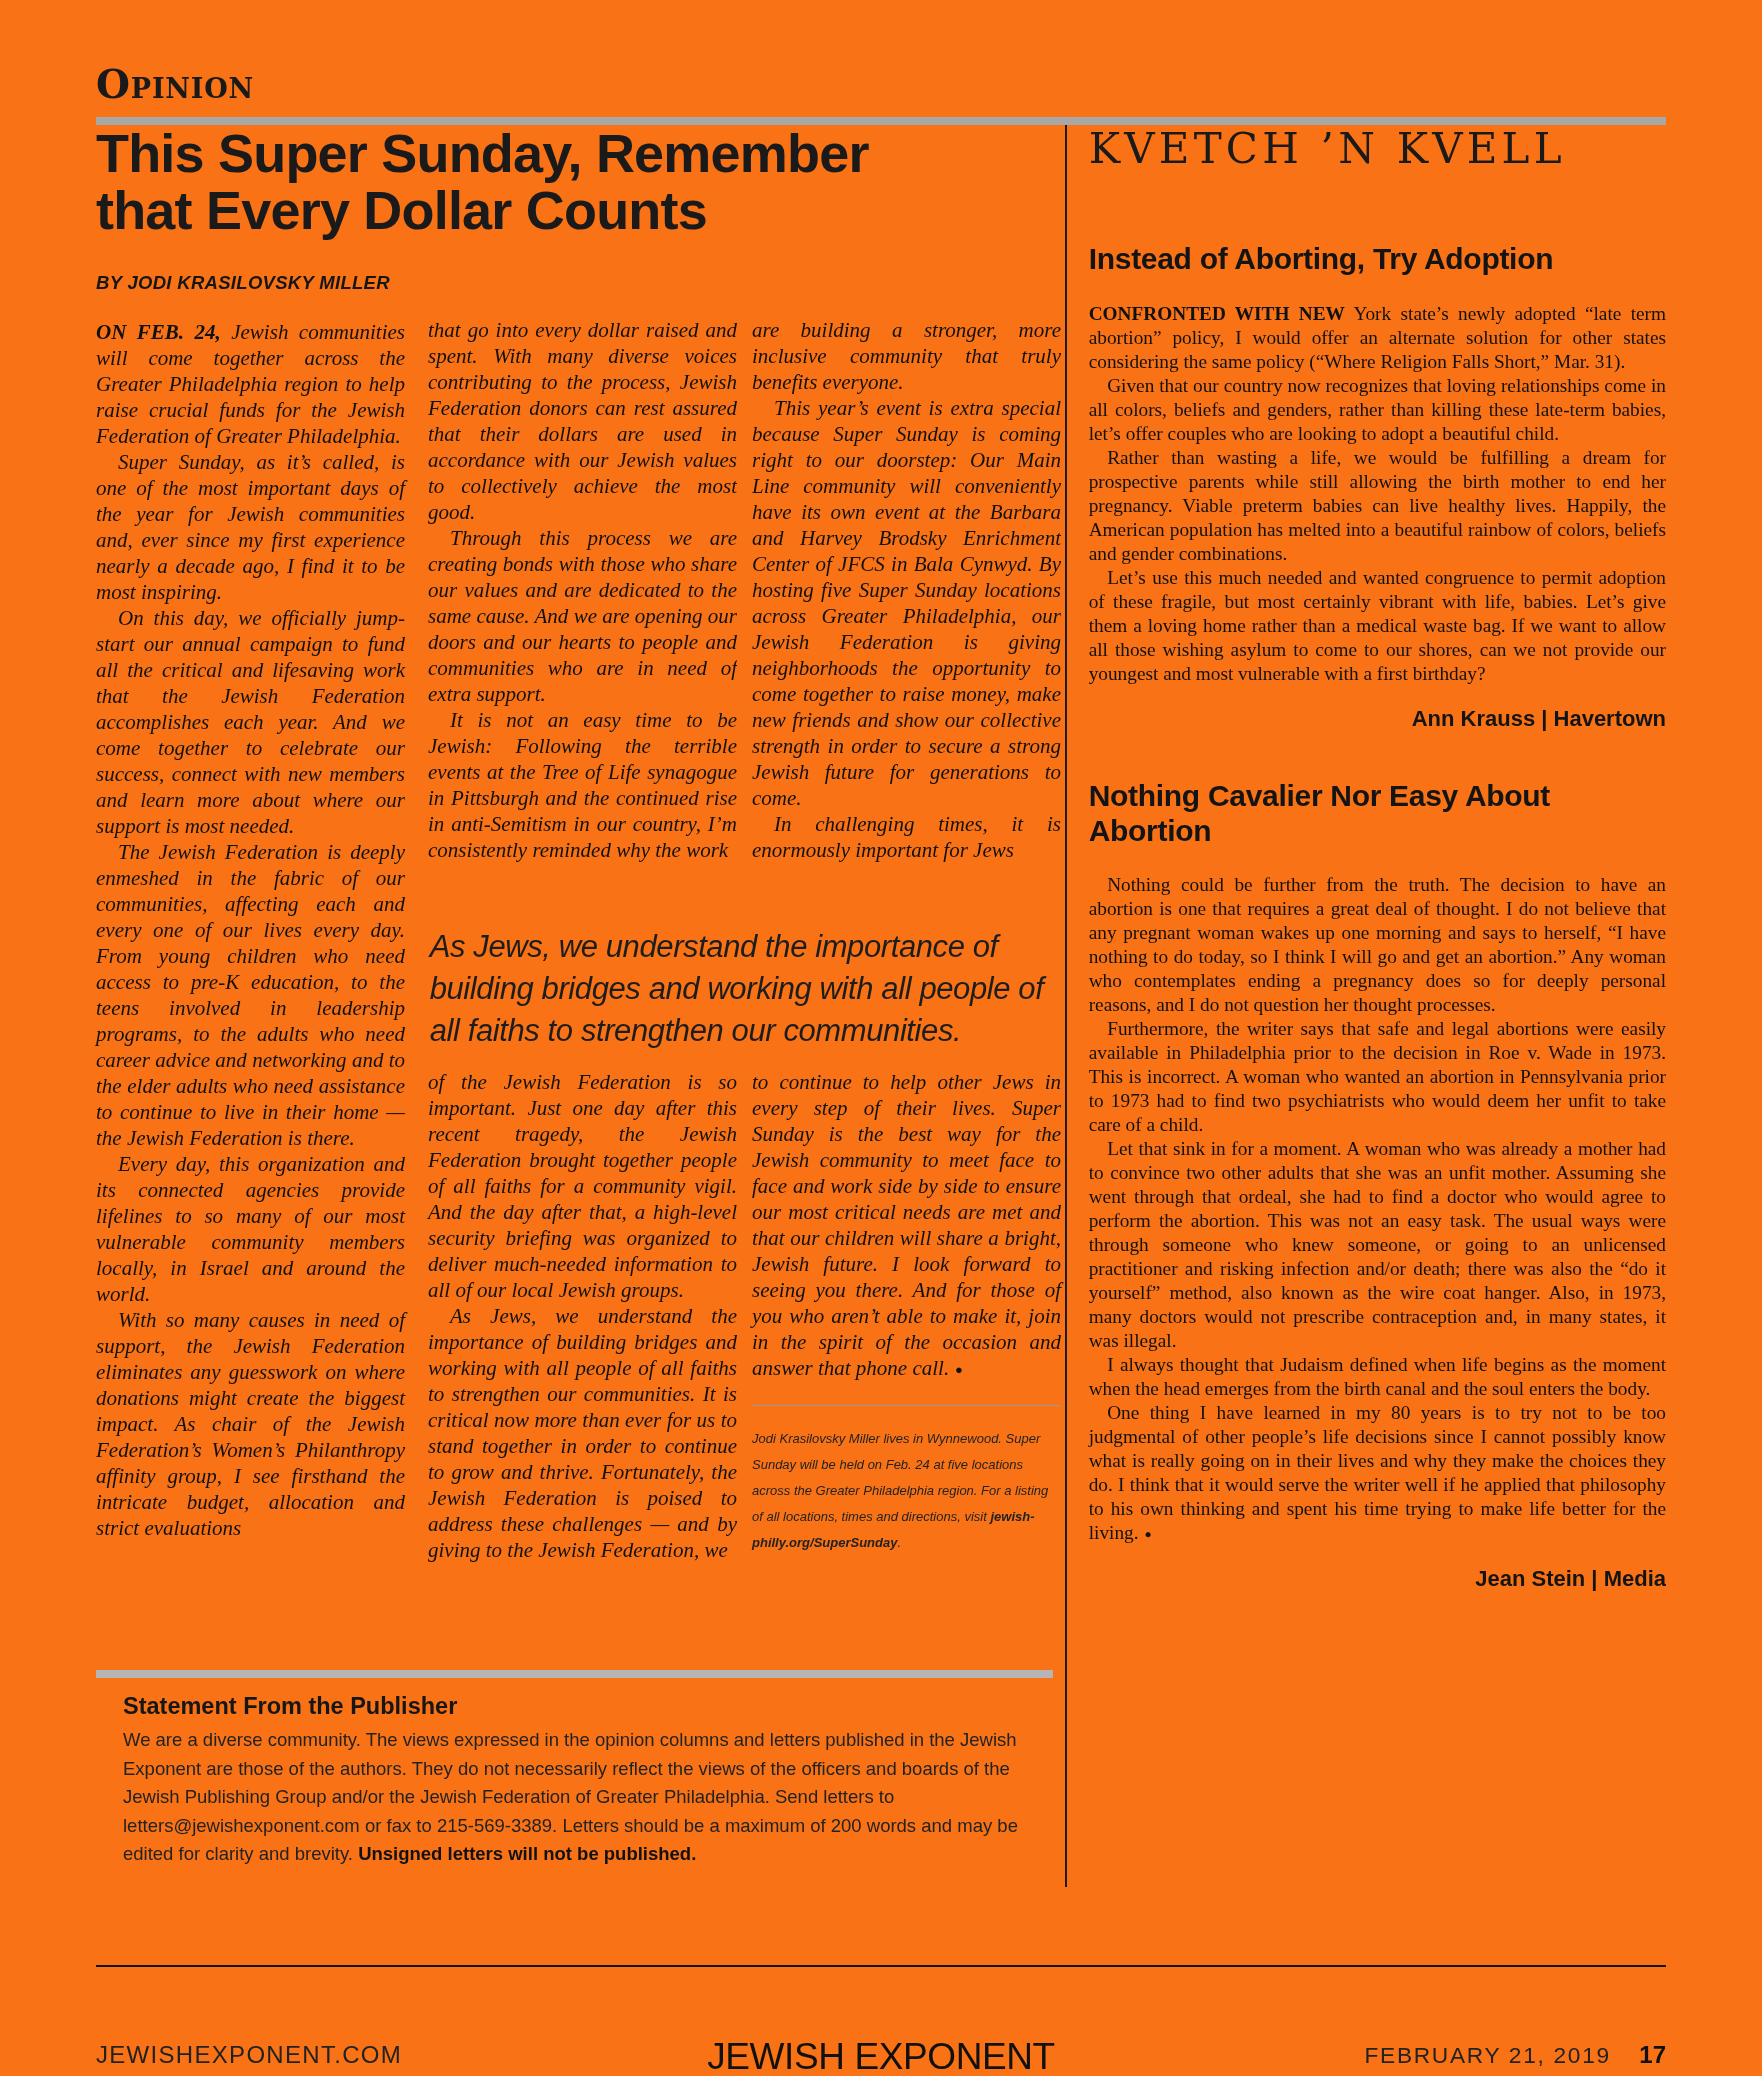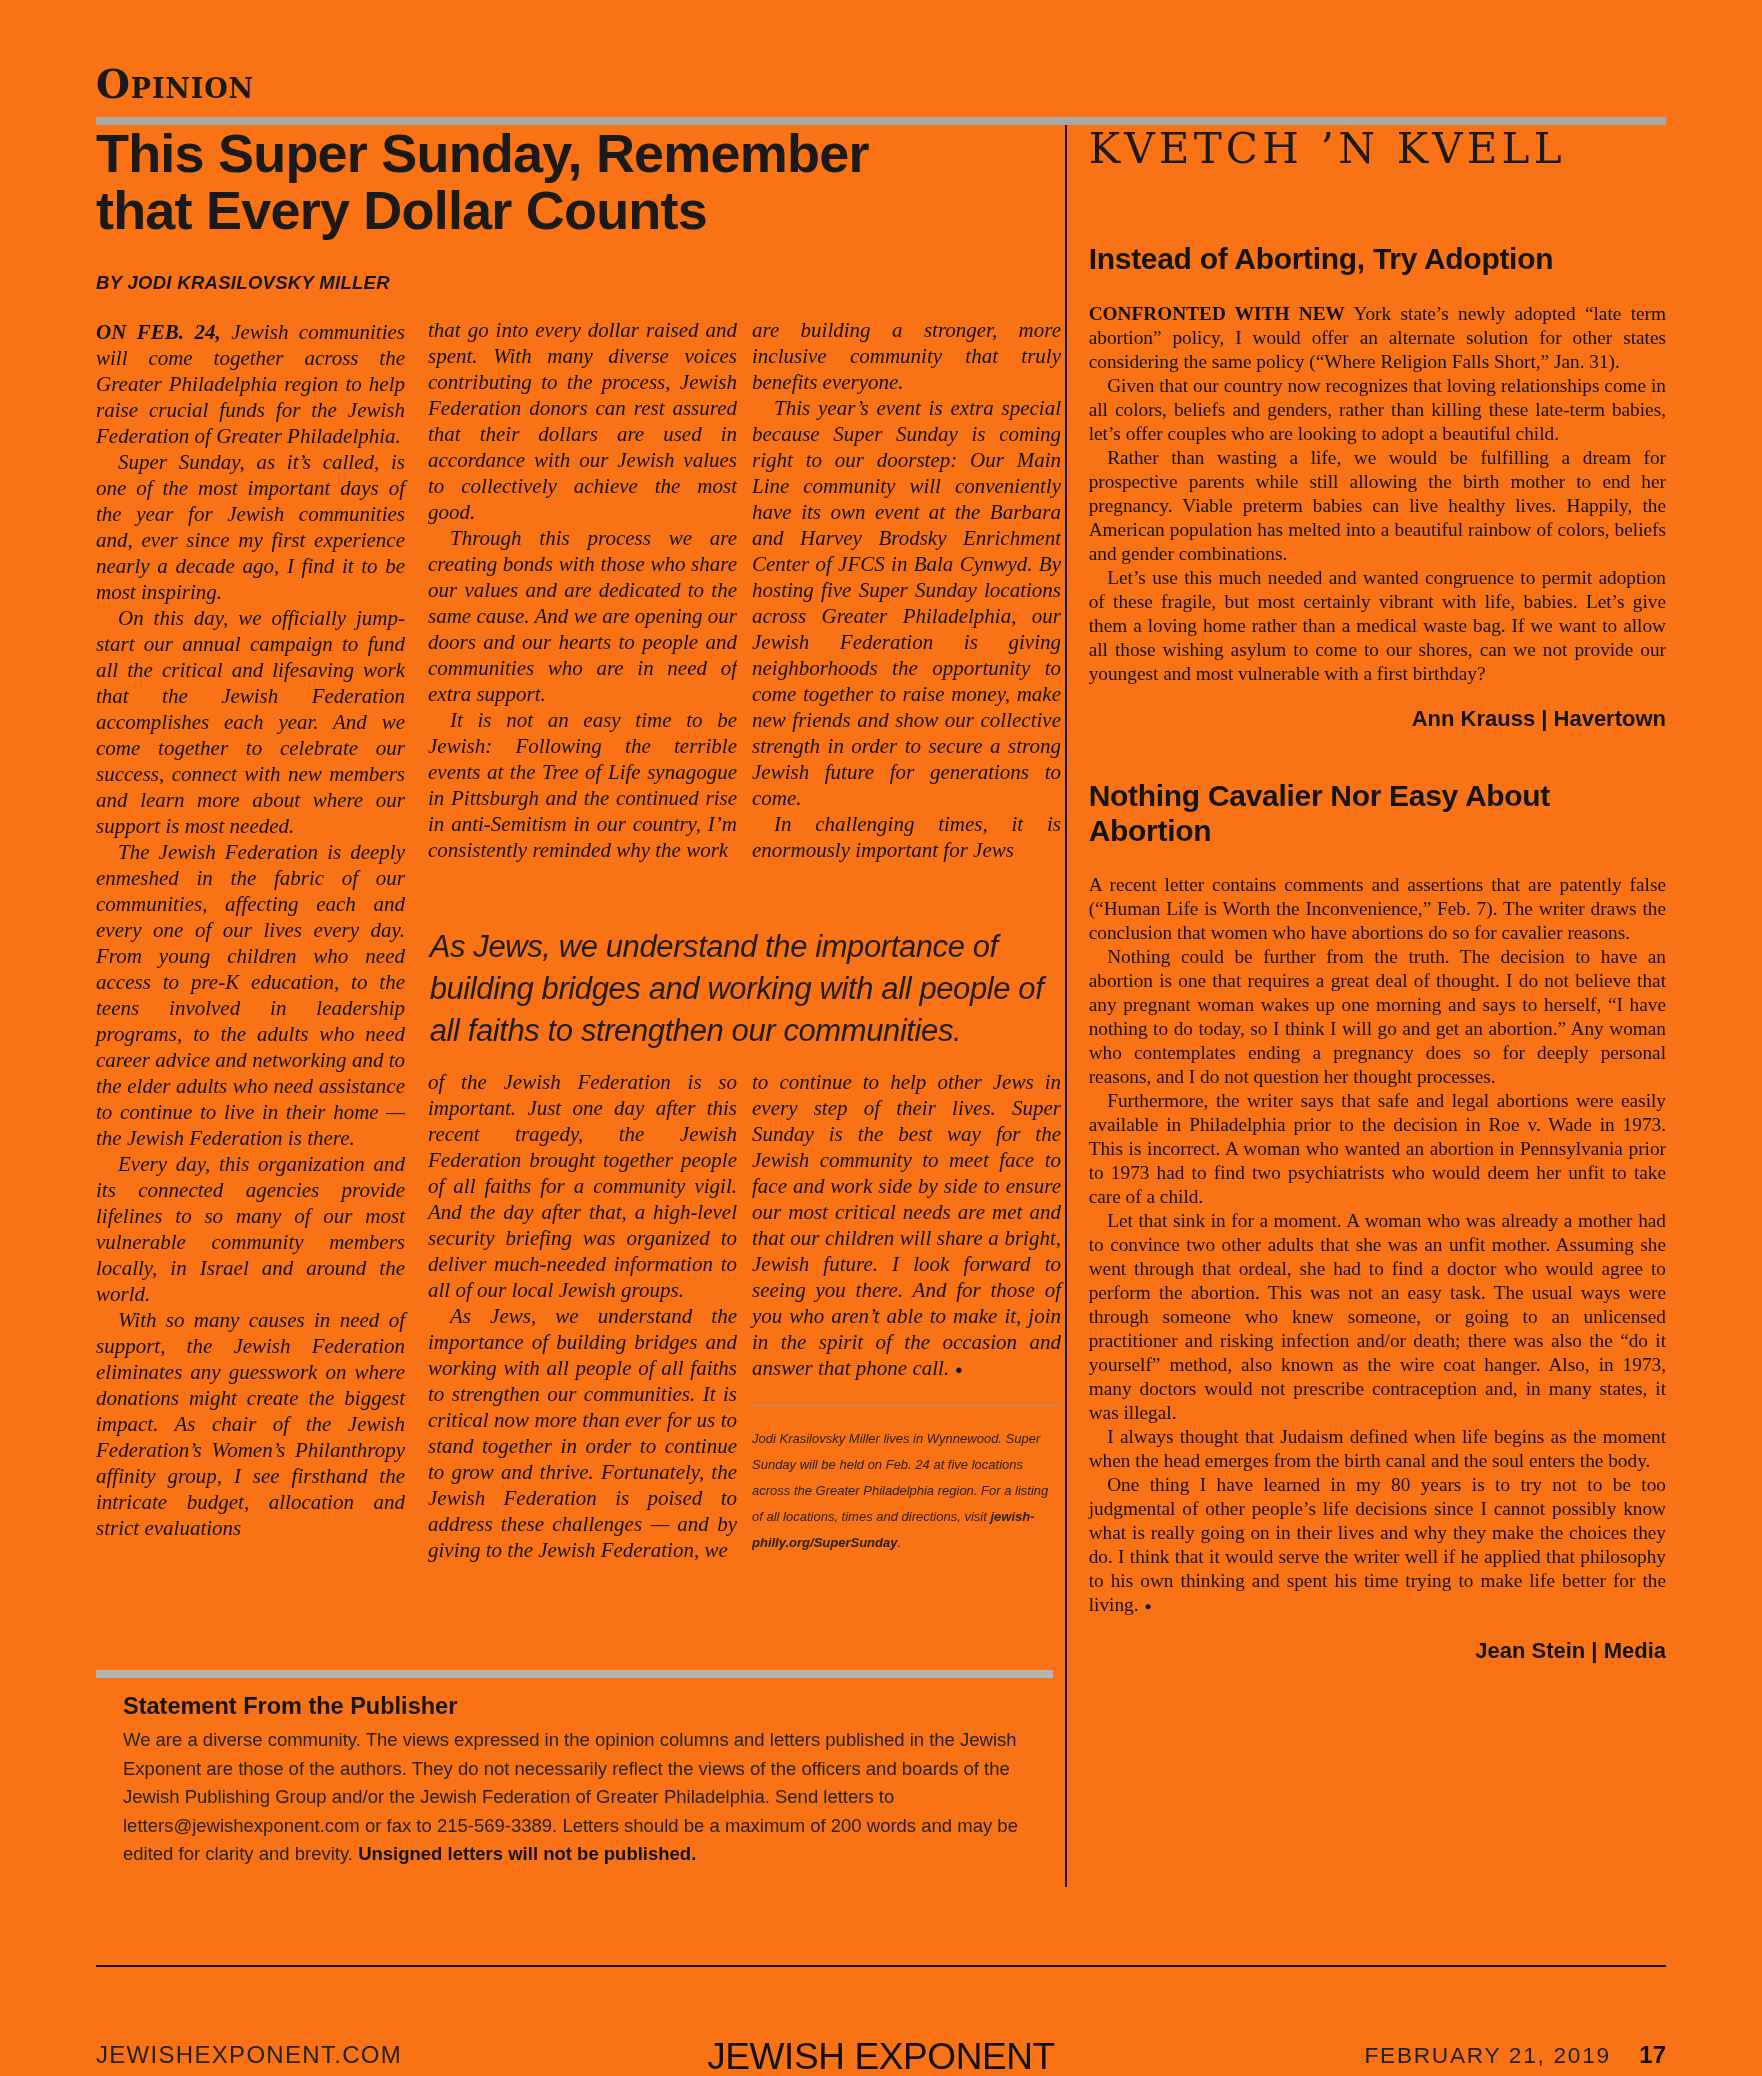--- a/index.html
+++ b/index.html
@@ -152,28 +152,27 @@
           <p class="pub-head">Statement From the Publisher</p>
           <p class="pub-body"><span>We are a diverse community. The views expressed in the opinion columns and letters published in the Jewish Exponent are those of the authors. They do not necessarily reflect the views of the officers and boards of the Jewish Publishing Group and/or the Jewish Federation of Greater Philadelphia. Send letters to letters@jewishexponent.com or fax to 215-569-3389. Letters should be a maximum of 200 words and may be edited for clarity and brevity. </span><b>Unsigned letters will not be published.</b></p>
         </div>
       </div>
     </div>
 
     <div class="right">
       <div class="kvetch">KVETCH ’N KVELL</div>
 
       <h2 class="letter-head">Instead of Aborting, Try Adoption</h2>
-      <p class="lpara"><b>CONFRONTED WITH NEW</b><span> York state’s newly adopted “late term abortion” policy, I would offer an alternate solution for other states considering the same policy (“Where Religion Falls Short,” Jan. 31).</span></p>
+      <p class="lpara"><b>CONFRONTED WITH NEW</b><span> York state’s newly adopted “late term abortion” policy, I would offer an alternate solution for other states considering the same policy (“Where Religion Falls Short,” Mar. 31).</span></p>
       <p class="lpara indent">Given that our country now recognizes that loving relationships come in all colors, beliefs and genders, rather than killing these late-term babies, let’s offer couples who are looking to adopt a beautiful child.</p>
       <p class="lpara indent">Rather than wasting a life, we would be fulfilling a dream for prospective parents while still allowing the birth mother to end her pregnancy. Viable preterm babies can live healthy lives. Happily, the American population has melted into a beautiful rainbow of colors, beliefs and gender combinations.</p>
       <p class="lpara indent">Let’s use this much needed and wanted congruence to permit adoption of these fragile, but most certainly vibrant with life, babies. Let’s give them a loving home rather than a medical waste bag. If we want to allow all those wishing asylum to come to our shores, can we not provide our youngest and most vulnerable with a first birthday?</p>
       <div class="sig">Ann Krauss | Havertown</div>
 
       <h2 class="letter-head l2">Nothing Cavalier Nor Easy About Abortion</h2>
-      <p class="lpara">A recent letter contains comments and assertions that are patently false (“Human Life is Worth the Inconvenience,” Feb. 7). The writer draws the conclusion that women who have abortions do so for cavalier reasons.</p>
       <p class="lpara indent">Nothing could be further from the truth. The decision to have an abortion is one that requires a great deal of thought. I do not believe that any pregnant woman wakes up one morning and says to herself, “I have nothing to do today, so I think I will go and get an abortion.” Any woman who contemplates ending a pregnancy does so for deeply personal reasons, and I do not question her thought processes.</p>
       <p class="lpara indent">Furthermore, the writer says that safe and legal abortions were easily available in Philadelphia prior to the decision in Roe v. Wade in 1973. This is incorrect. A woman who wanted an abortion in Pennsylvania prior to 1973 had to find two psychiatrists who would deem her unfit to take care of a child.</p>
       <p class="lpara indent">Let that sink in for a moment. A woman who was already a mother had to convince two other adults that she was an unfit mother. Assuming she went through that ordeal, she had to find a doctor who would agree to perform the abortion. This was not an easy task. The usual ways were through someone who knew someone, or going to an unlicensed practitioner and risking infection and/or death; there was also the “do it yourself” method, also known as the wire coat hanger. Also, in 1973, many doctors would not prescribe contraception and, in many states, it was illegal.</p>
       <p class="lpara indent">I always thought that Judaism defined when life begins as the moment when the head emerges from the birth canal and the soul enters the body.</p>
       <p class="lpara indent"><span>One thing I have learned in my 80 years is to try not to be too judgmental of other people’s life decisions since I cannot possibly know what is really going on in their lives and why they make the choices they do. I think that it would serve the writer well if he applied that philosophy to his own thinking and spent his time trying to make life better for the living.</span><span class="endmark">●</span></p>
       <div class="sig">Jean Stein | Media</div>
     </div>
 
   </div>
 

